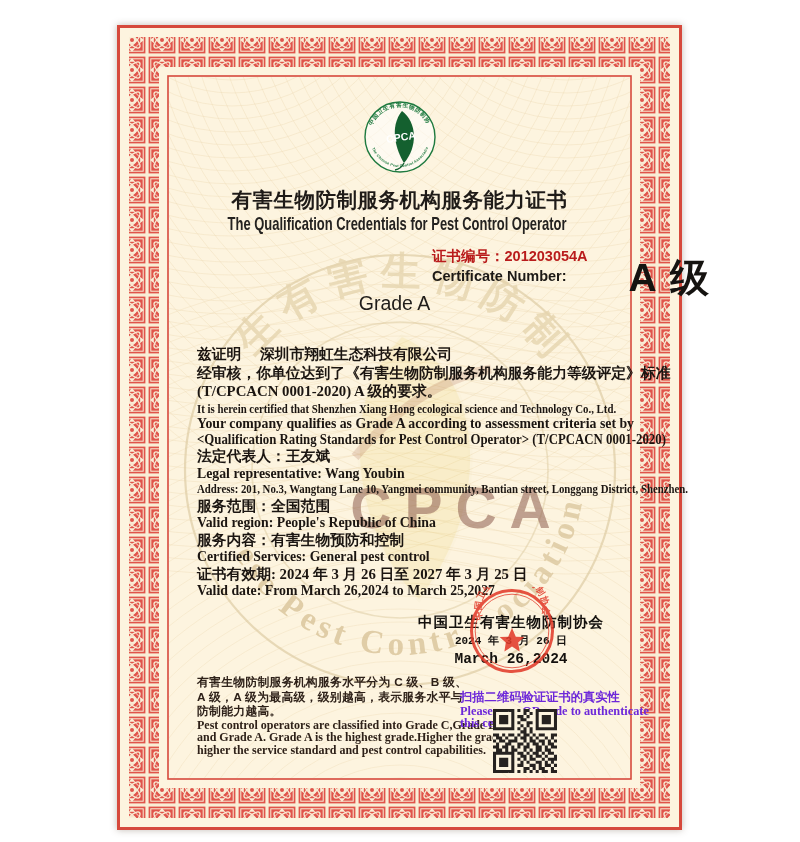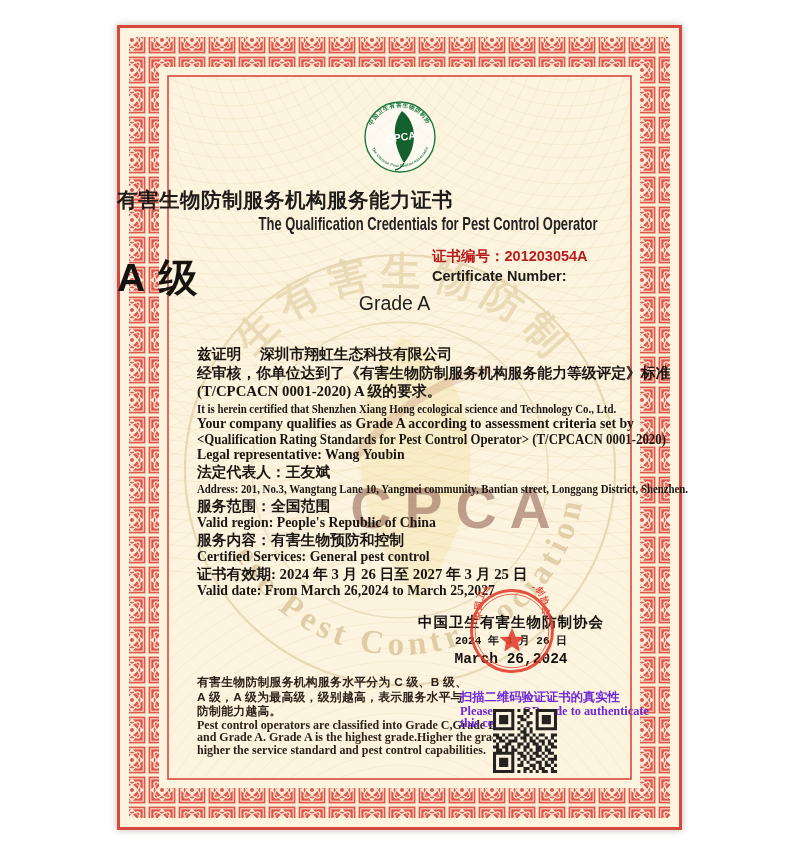--- a/index.html
+++ b/index.html
@@ -9,28 +9,28 @@
     font-family:"Liberation Sans", sans-serif; overflow:hidden;
   }
   .cert {
     position:absolute; left:117px; top:25px; width:565px; height:805px;
     background:#fdf4df; box-shadow:0 0 7px rgba(80,60,40,.35);
   }
   .bg-svg { position:absolute; left:0; top:0; width:565px; height:805px; z-index:0; }
   .layer { position:absolute; z-index:2; }
 
   
-  .title-cn { left:0; right:0; top:161px; text-align:left; font-size:20.5px;
+  .title-cn { left:0; right:0; top:161px; text-align:center; font-size:20.5px;
     font-weight:bold; color:#1f1b18; letter-spacing:.5px; white-space:nowrap; }
-  .title-en { left:0; right:12px; top:188px; text-align:right; white-space:nowrap; }
+  .title-en { left:0; right:4px; top:188px; text-align:center; white-space:nowrap; }
   .title-en > span { display:inline-block; transform:scaleX(.70); transform-origin:center;
     font-size:18.5px; font-weight:600; color:#242220; }
   .certno { left:315px; top:222px; font-size:14.5px; font-weight:bold; color:#b91c1c; white-space:nowrap; }
   .certno-en { left:315px; top:243px; font-size:14.5px; font-weight:600; color:#1c1916; }
-  .grade-cn { left:0; top:226px; width:594px; text-align:left; font-size:39px;
+  .grade-cn { left:0; top:226px; width:594px; text-align:right; font-size:39px;
     font-weight:bold; color:#151310; letter-spacing:2px; }
   .grade-en { left:0; top:267px; width:530px; text-align:center; font-size:19.5px;
     font-weight:500; color:#201d1a;padding-left:25px; }
 
   
   .body-block { left:80px; top:320px; width:436px; color:#1b1511; }
   .ln { white-space:nowrap; }
   .ln-cn { font-family:"Liberation Serif", serif; font-weight:bold; font-size:14.8px;
     line-height:18.5px; }
   .ln-en { font-family:"Liberation Serif", serif; font-weight:bold; font-size:13.8px;
@@ -283,22 +283,22 @@
     <div class="layer grade-cn">A 级</div>
     <div class="layer grade-en">Grade A</div>
 
     <div class="layer body-block">
       <div class="ln ln-cn">兹证明　 深圳市翔虹生态科技有限公司</div>
       <div class="ln ln-cn">经审核，你单位达到了《有害生物防制服务机构服务能力等级评定》标准</div>
       <div class="ln ln-cn">(T/CPCACN 0001-2020) A 级的要求。</div>
       <div class="ln ln-en-c">It is herein certified that  Shenzhen Xiang Hong ecological science and Technology Co., Ltd.</div>
       <div class="ln ln-en">Your company qualifies as Grade A according to assessment criteria set by</div>
       <div class="ln ln-en-c2">&lt;Qualification Rating Standards for Pest Control Operator&gt;  (T/CPCACN 0001-2020)</div>
+      <div class="ln ln-cn">法定代表人：王友斌</div>
       <div class="ln ln-en">Legal representative:  Wang Youbin</div>
-      <div class="ln ln-cn">法定代表人：王友斌</div>
       <div class="ln ln-en-c">Address:  201, No.3, Wangtang Lane 10, Yangmei community, Bantian street, Longgang District, Shenzhen.</div>
       <div class="ln ln-cn">服务范围：全国范围</div>
       <div class="ln ln-en">Valid region: People's Republic of China</div>
       <div class="ln ln-cn">服务内容：有害生物预防和控制</div>
       <div class="ln ln-en">Certified Services: General pest control</div>
       <div class="ln ln-cn">证书有效期: 2024 年 3 月 26 日至 2027 年 3 月 25 日</div>
       <div class="ln ln-en">Valid date:   From March 26,2024 to March 25,2027</div>
     </div>
 
     <div class="layer issuer">

